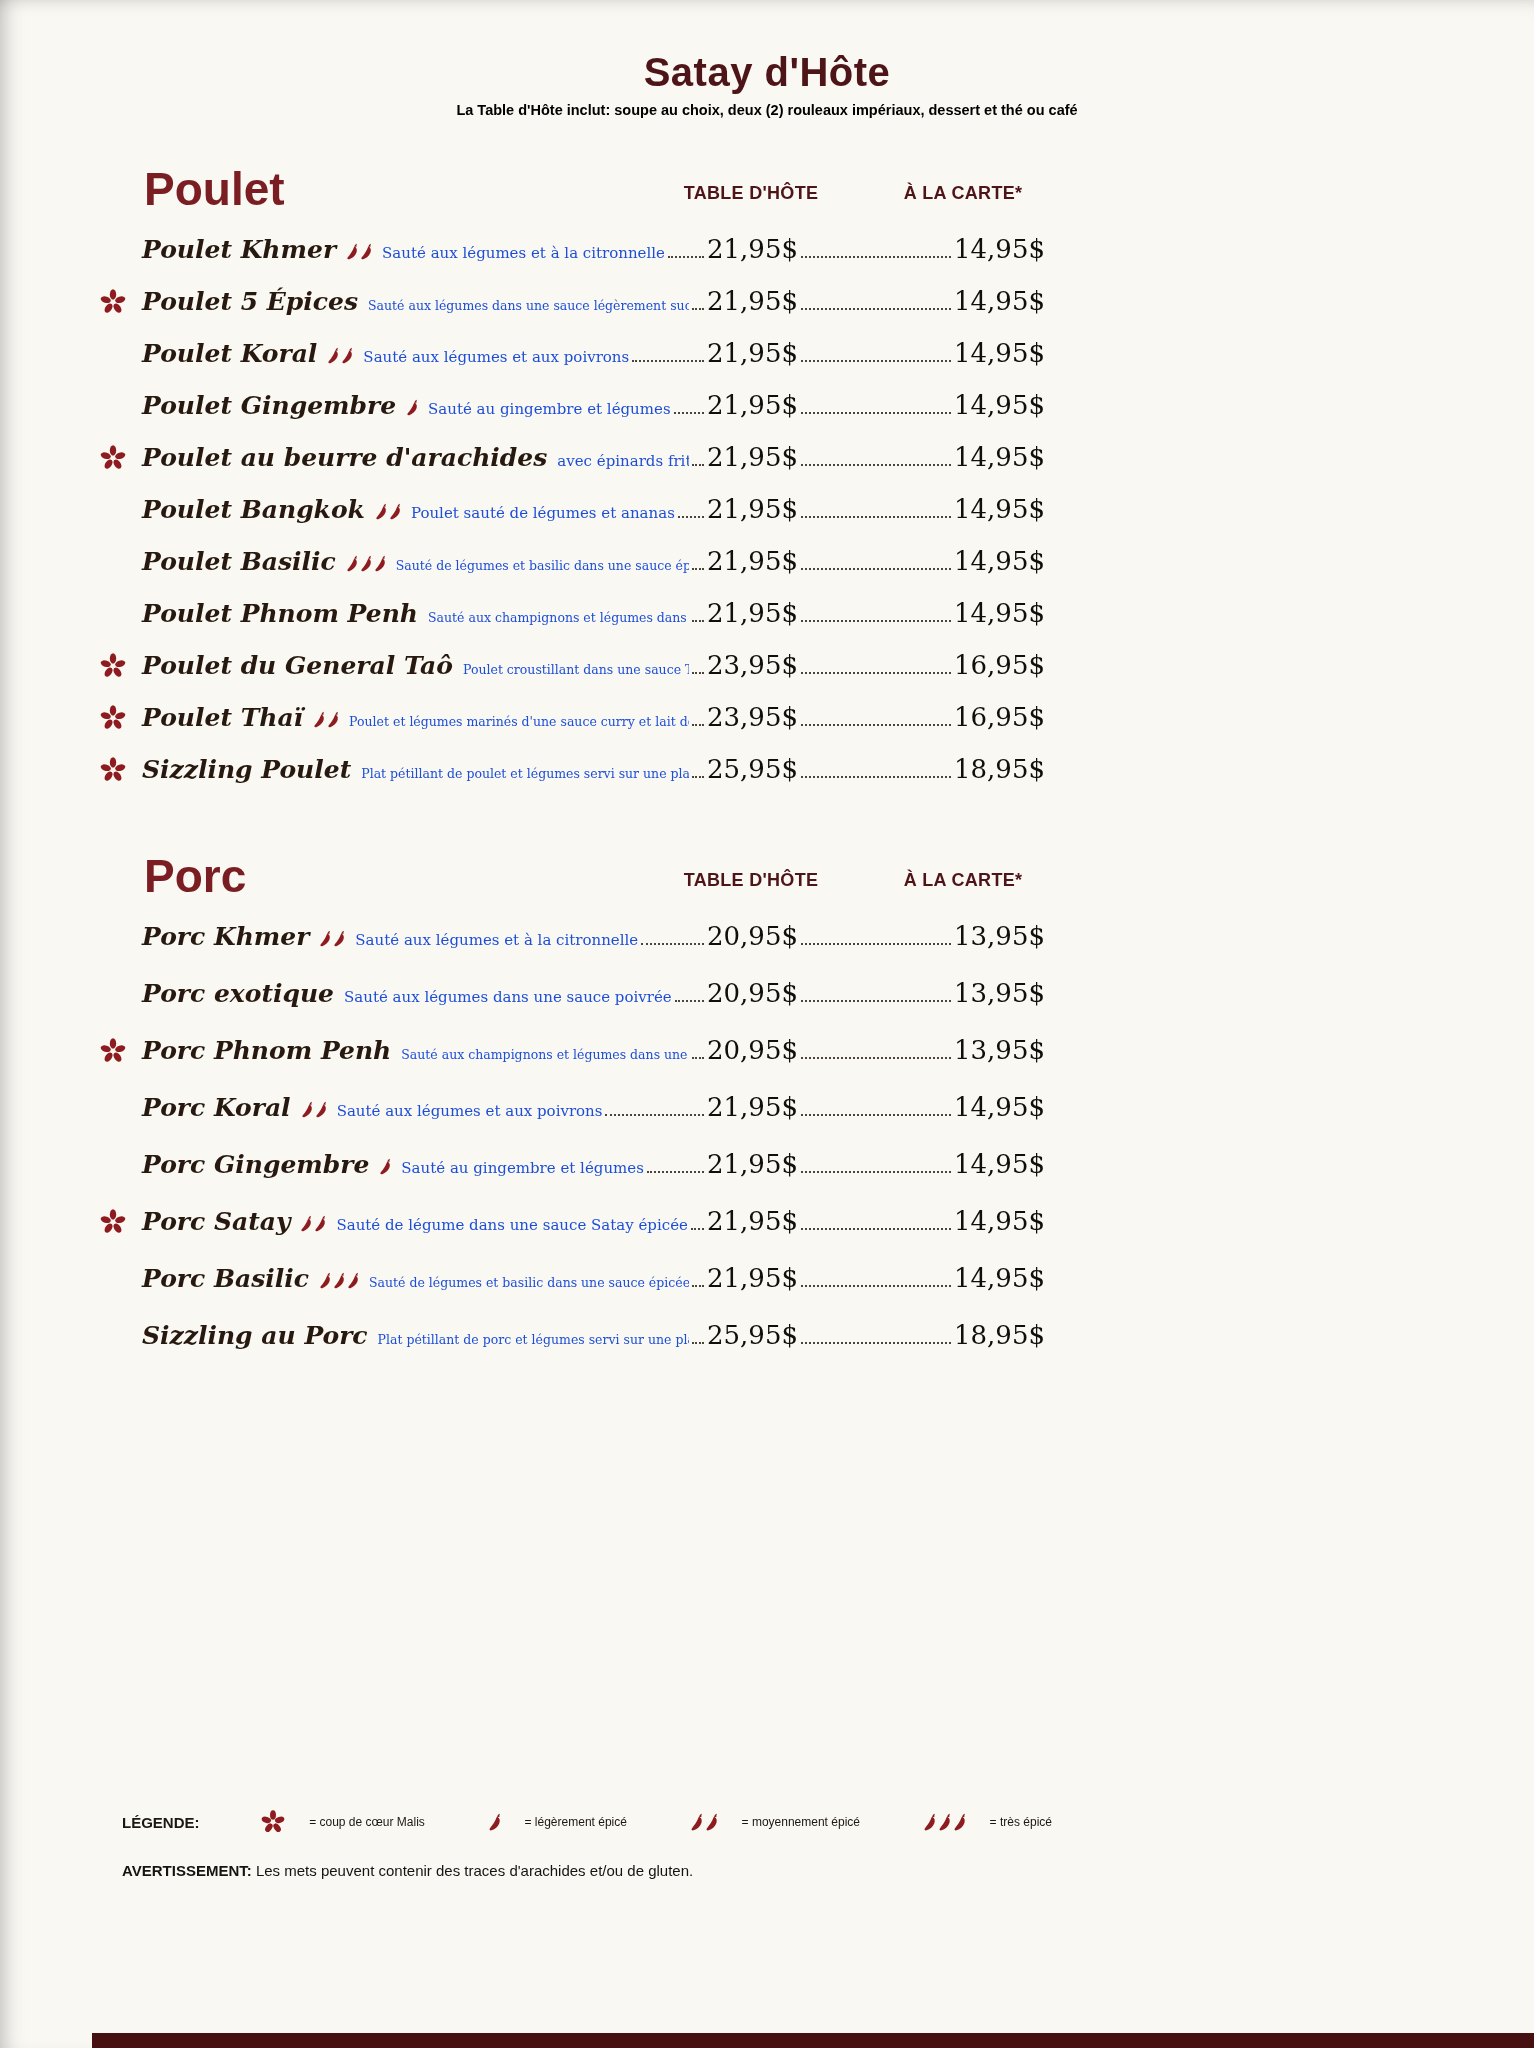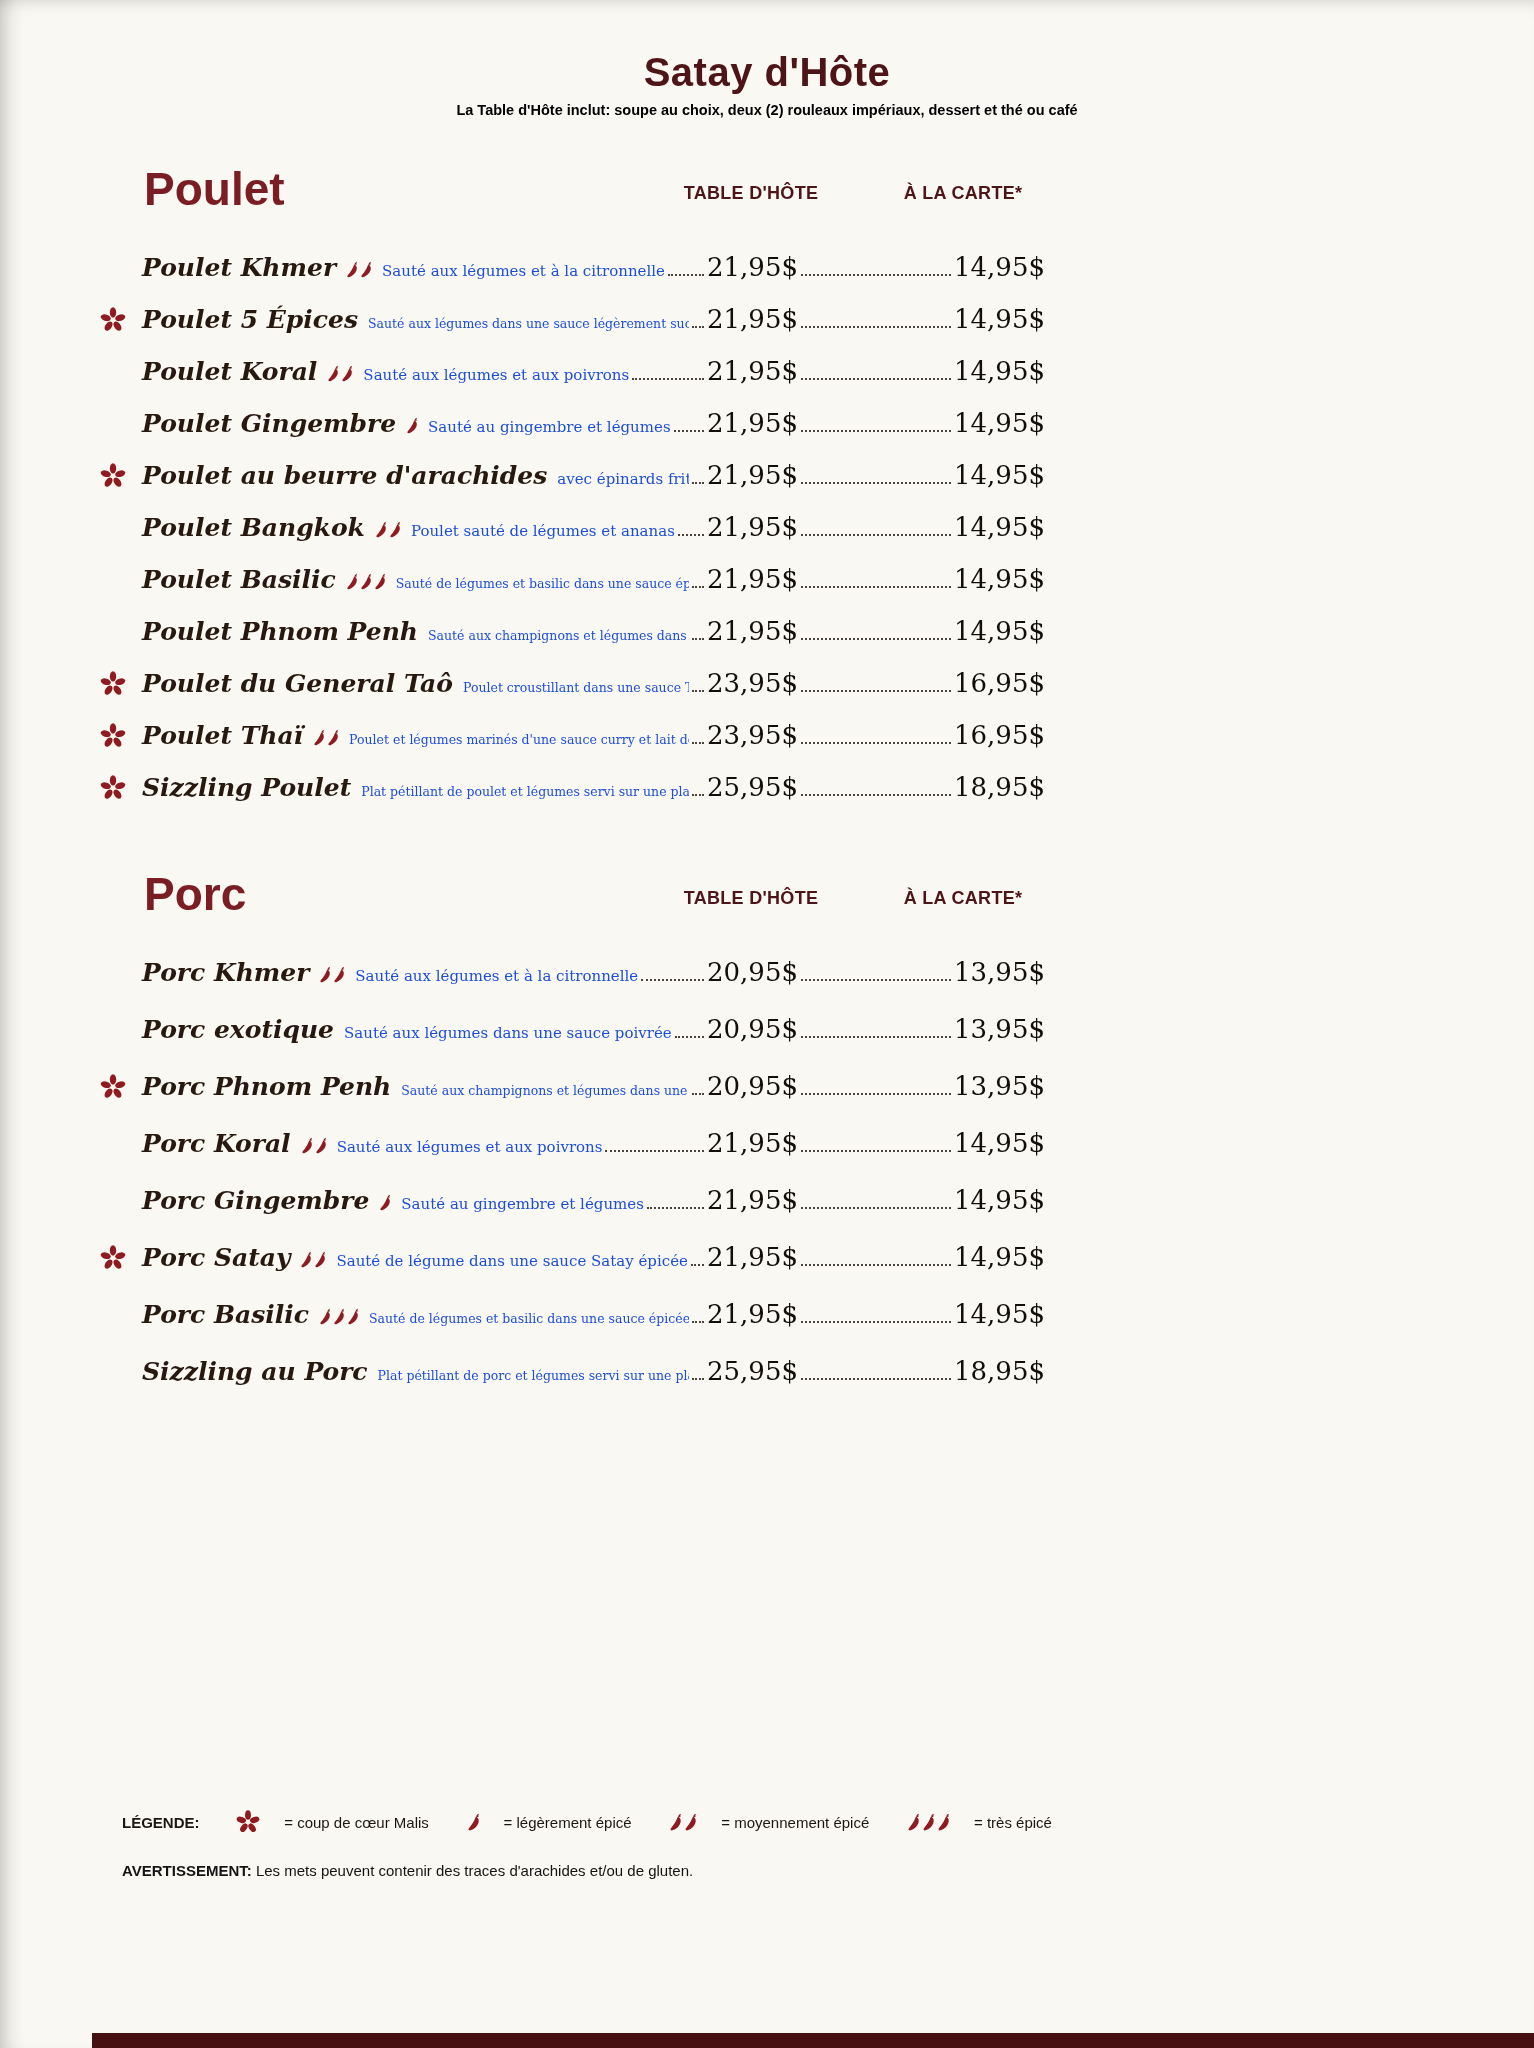--- a/index.html
+++ b/index.html
@@ -11,21 +11,21 @@
   .header{text-align:center;padding-top:50px}
   h1{font-size:40px;font-weight:bold;color:var(--maroon-dark,#4e1519);letter-spacing:.5px}
   .subtitle{margin-top:7px;font-size:14.5px;font-weight:bold;color:#000000}
   .content{width:958px;margin-left:100px;margin-top:36px}
   .sec-head{position:relative;height:58px;margin-bottom:16px}
   .menu-section+.menu-section{margin-top:56px}
   .sec-title{position:absolute;left:44px;bottom:-4px;font-size:46px;font-weight:bold;color:var(--maroon,#7a1e23)}
   .col{position:absolute;bottom:8px;width:190px;text-align:center;font-size:18px;font-weight:bold;
        color:var(--maroon-dark,#4e1519);letter-spacing:.3px;white-space:nowrap}
   .c1{left:556px}.c2{left:768px}
-  .rows{margin-top:40px}
+  .rows{margin-top:22px}
   .row{display:flex;align-items:baseline;margin-bottom:21px}
   .menu-section.wide .row{margin-bottom:26px}
   .fav{flex:0 0 42px;align-self:center;display:flex;align-items:center}
   .fav svg{width:26px;height:26px}
   .iname{font-family:"DejaVu Serif",serif;font-style:italic;font-weight:bold;font-size:25px;
          color:#27190f;white-space:nowrap;line-height:1.2}
   .peppers{display:inline-flex;gap:1px;margin-left:9px;position:relative;top:2px;align-self:center}
   .peppers:empty{display:none;margin:0}
   .peppers svg{width:13px;height:17px}
   .idesc{font-family:"DejaVu Serif",serif;font-size:15px;color:#1d4ed8;
@@ -34,21 +34,21 @@
   .leader{border-bottom:2px dotted #4a443c;min-width:12px;margin:0 3px;align-self:baseline}
   .l1{flex:1 1 auto}
   .l2{flex:0 0 150px}
   .price{font-family:"DejaVu Serif",serif;font-size:26px;color:#120e0a;white-space:nowrap}
   .p1{flex:0 0 auto}
   .p2{flex:0 0 auto;min-width:104px}
   .footer{position:absolute;left:122px;top:1776px;width:940px}
   .footnote{font-size:15px;font-weight:bold;color:#141414}
   .legend{display:flex;align-items:center;margin-top:34px;width:930px;justify-content:space-between}
   .lg-label{font-weight:bold;font-size:15px}
-  .lg-item{display:inline-flex;align-items:center;gap:24px;font-size:15px}
+  .lg-item{display:inline-flex;align-items:center;gap:24px;font-size:12px}
   .lg-icon{display:inline-flex;align-items:center;gap:1px}
   .lg-icon svg{width:14px;height:18px}
   #lgFlower svg{width:24px;height:24px}
   .warning{margin-top:28px;font-size:15px;color:#141414}
   .warning b{font-weight:bold}
   .bottom-bar{position:absolute;left:92px;right:0;bottom:0;height:15px;background:var(--bar,#45100f)}
 </style>
 </head>
 <body>
 

